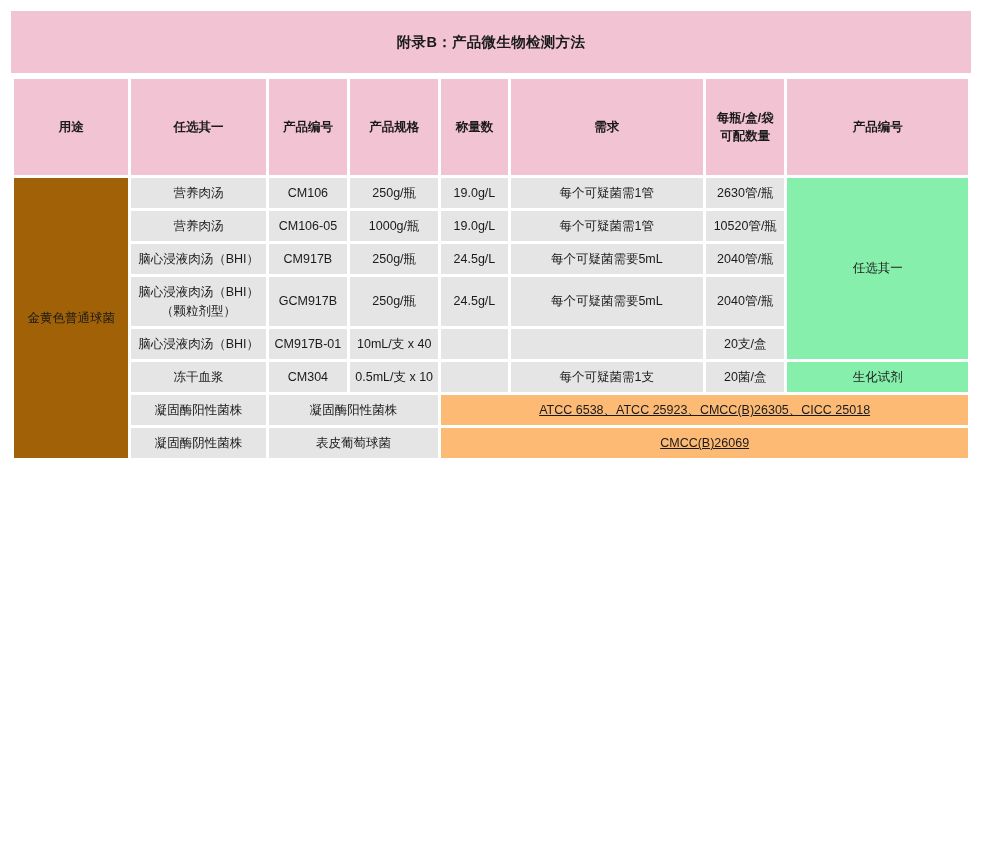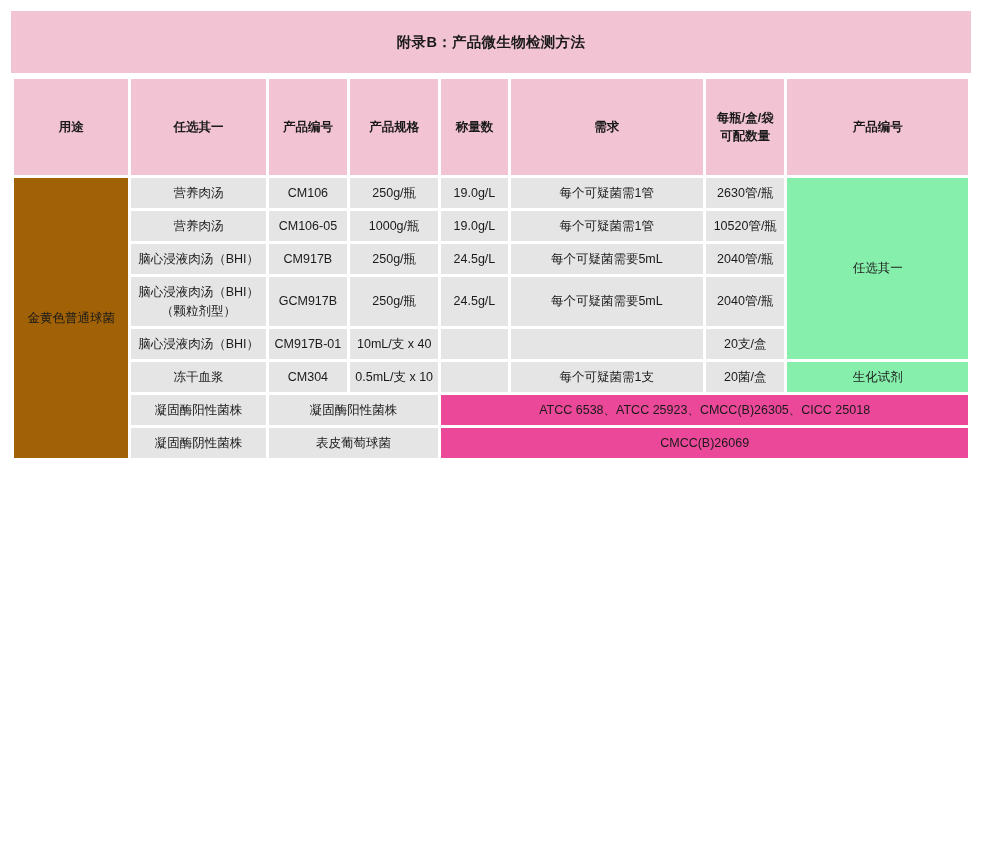--- a/index.html
+++ b/index.html
@@ -55,21 +55,22 @@
   .use-cell {
     background: #a16207;
     font-weight: normal;
     font-size: 12.5px;
     margin-top: 11px;
   }
   .cell {
     background: #e5e5e5;
   }
   .cell-wide {
-    background: #ec4899;
+    background: #fdba74;
+    text-decoration: underline;
   }
   .note-cell {
     background: #86efac;
   }
   
   col.c0 { width: 114px; }
   col.c1 { width: 134px; }
   col.c2 { width: 78px; }
   col.c3 { width: 88px; }
   col.c4 { width: 66px; }

